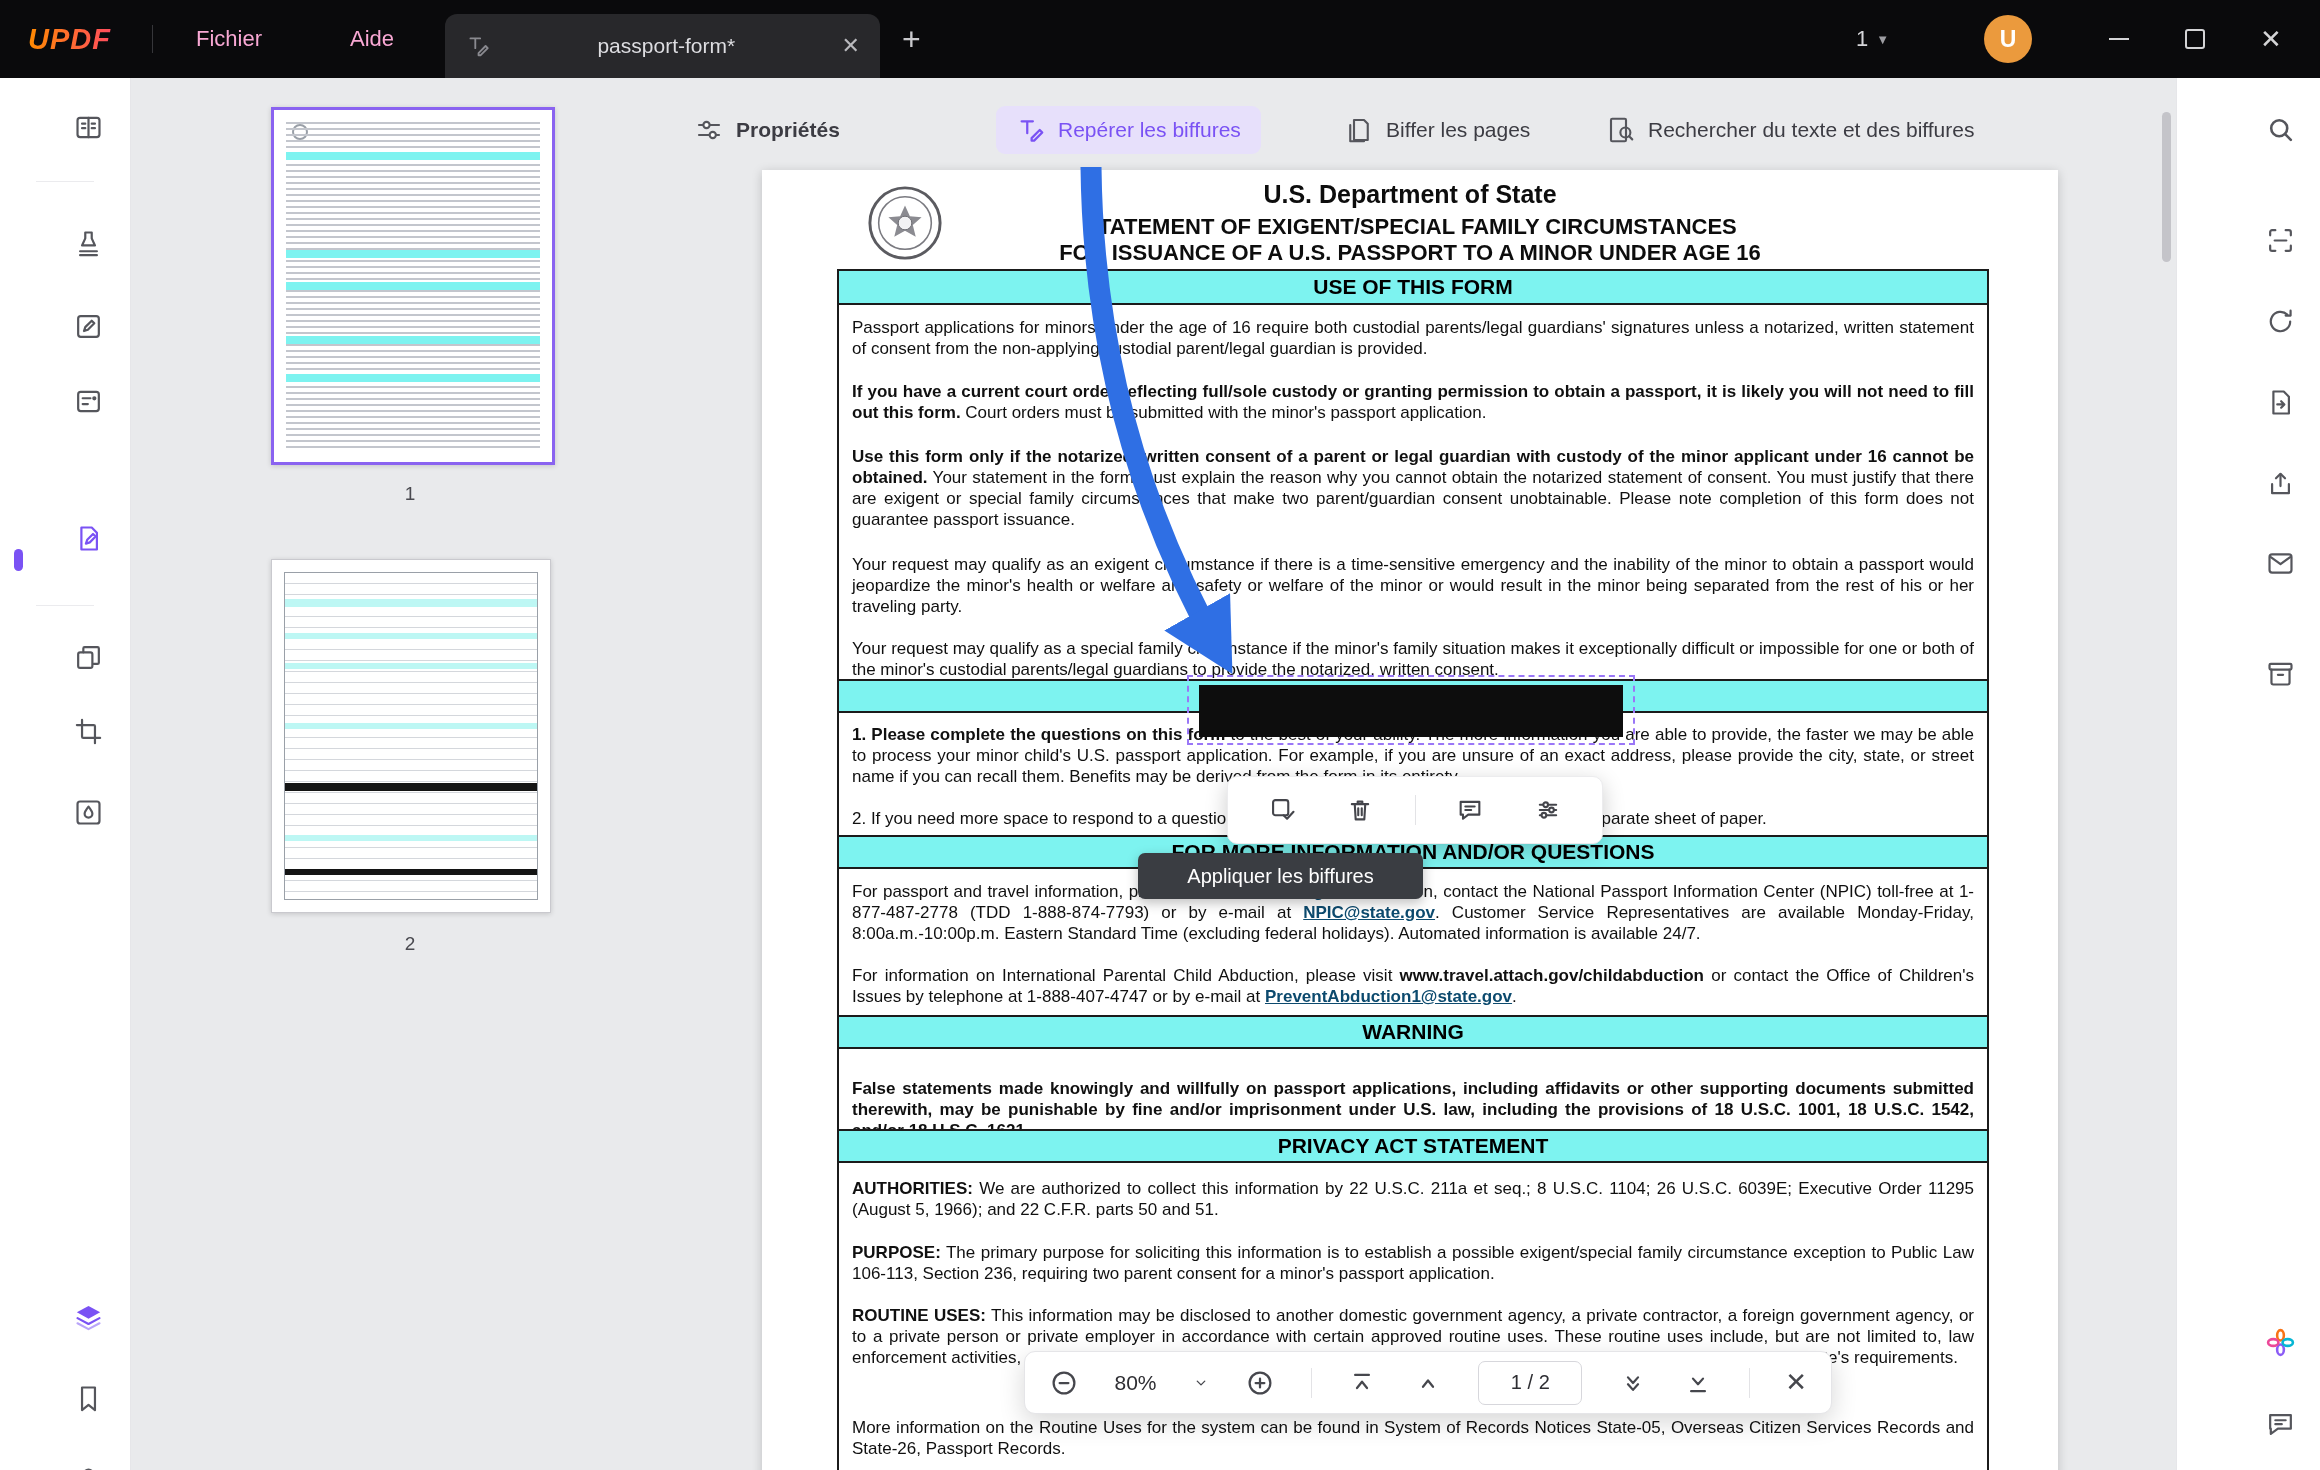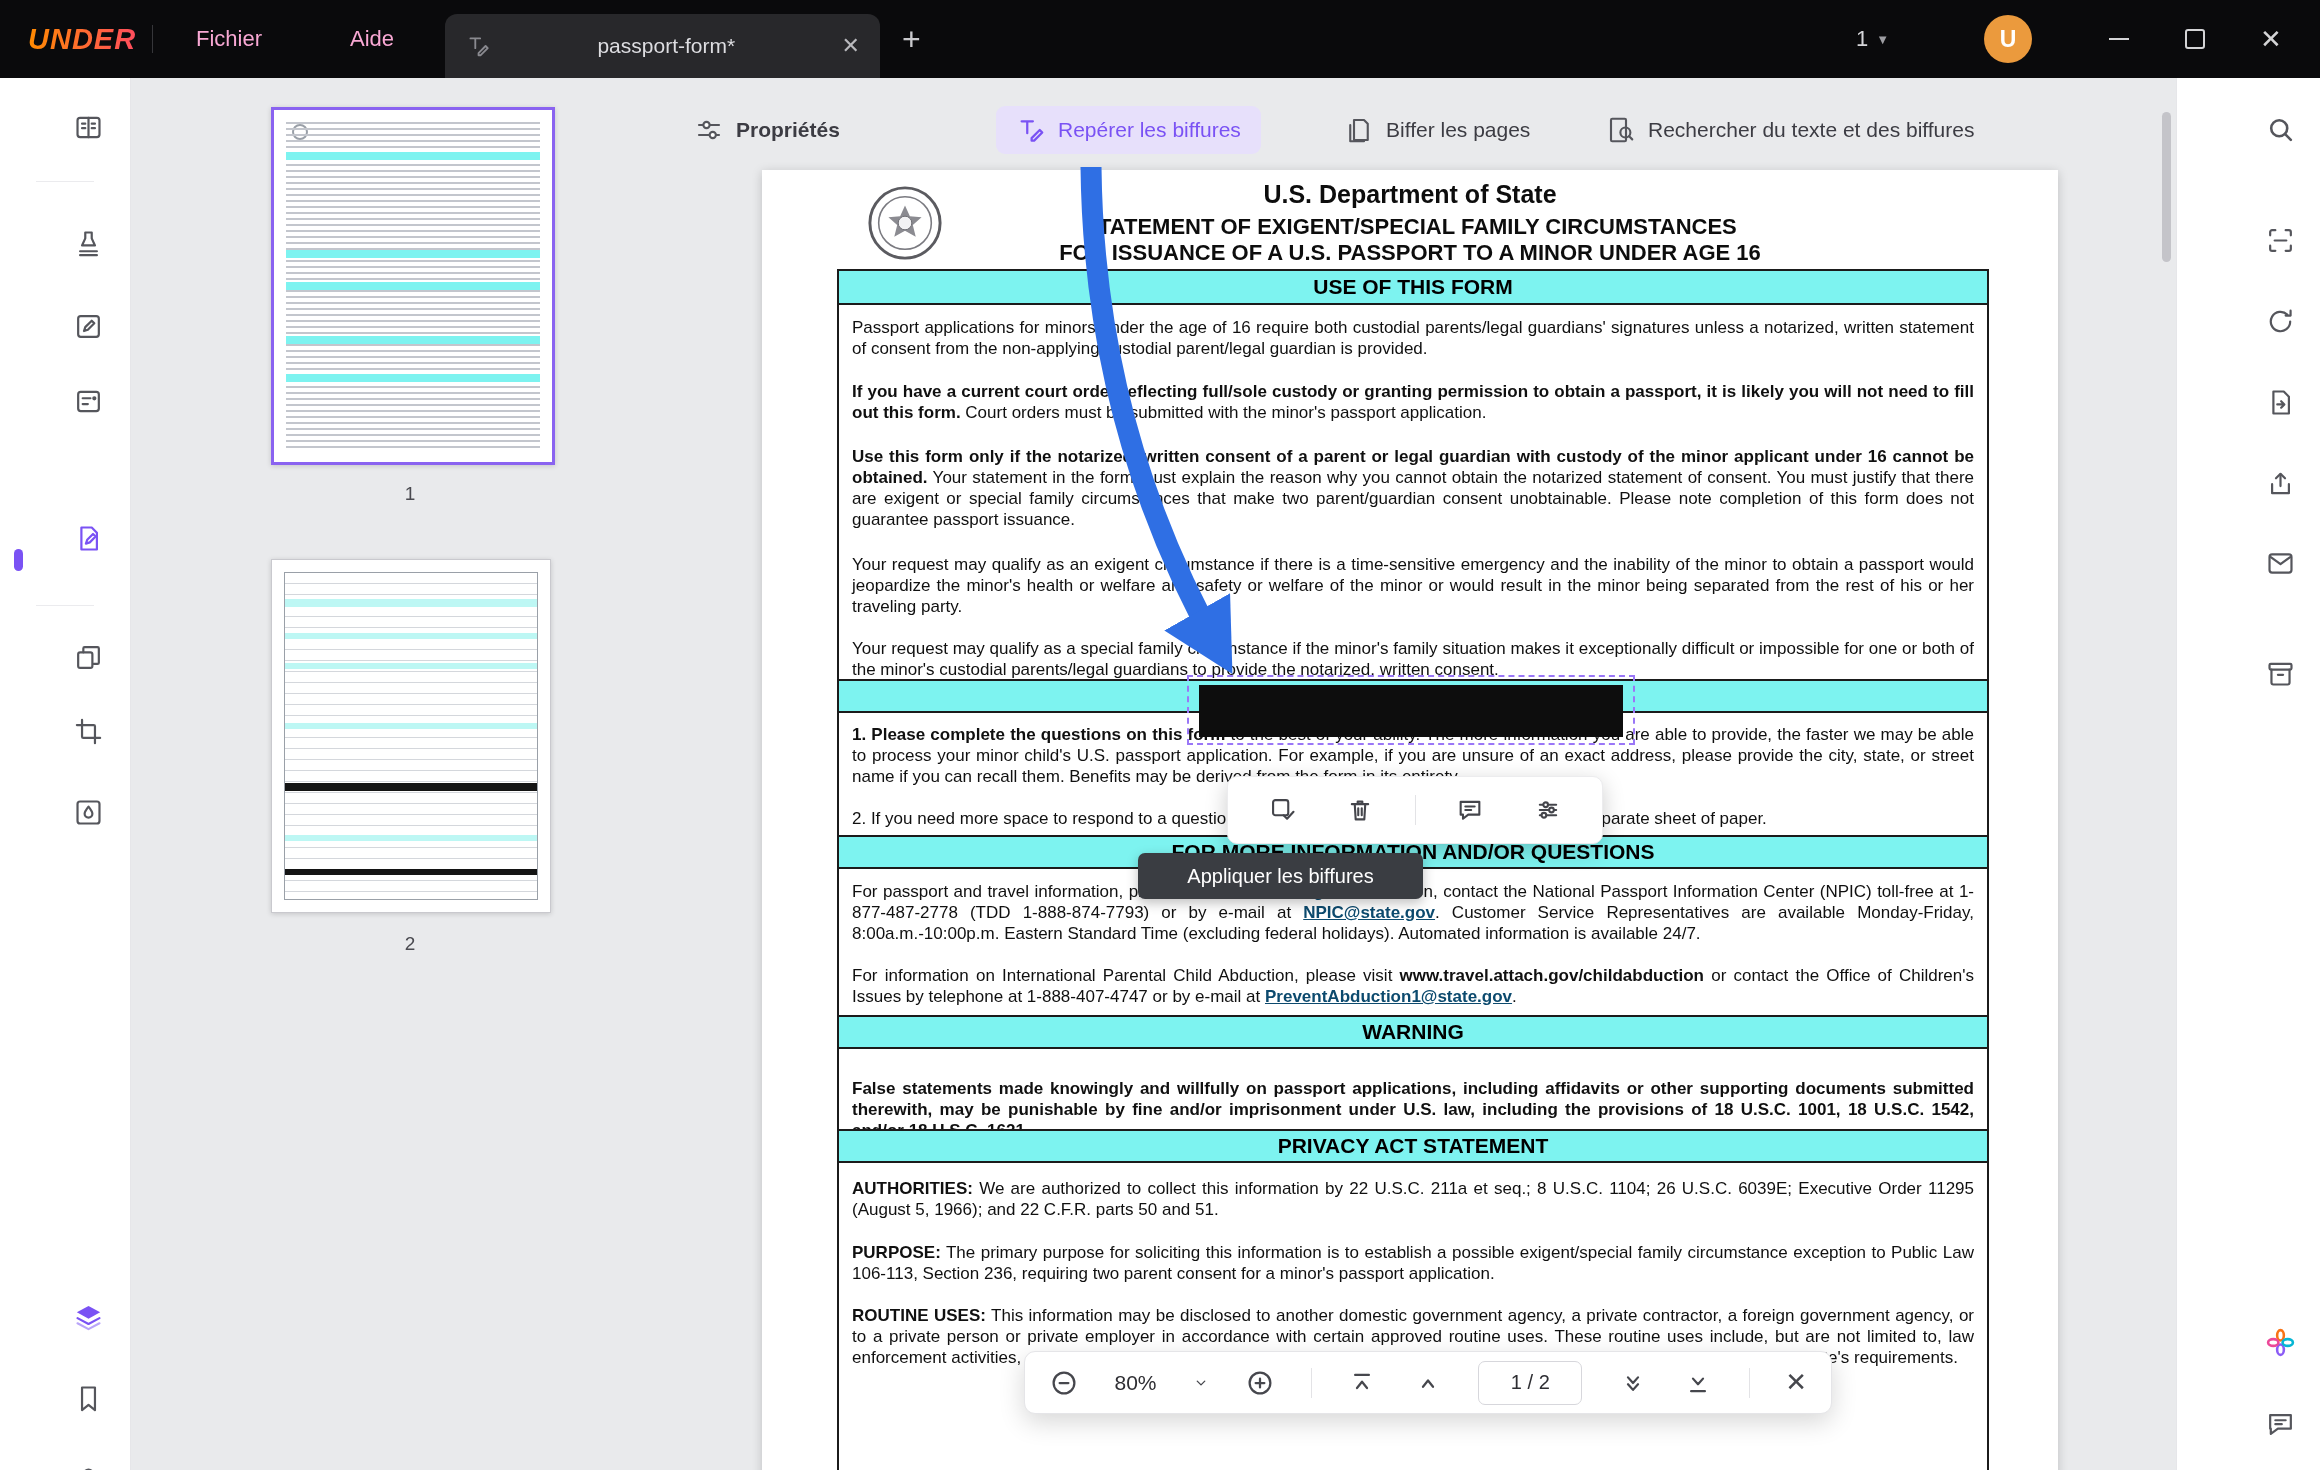--- a/index.html
+++ b/index.html
@@ -96,21 +96,21 @@
         font-size:20px;color:#2e2e33;}
   .zdiv{width:1px;height:30px;background:#e3e3e6;}
   .zclose{font-size:26px;color:#46474d;}
 </style>
 </head>
 <body>
 
 <div class="app">
 
   <header class="titlebar">
-    <div class="logo">UNDER</div>
+    <div class="logo">UPDF</div>
     <div class="tsep"></div>
     <button class="tmenu menu-file">Fichier</button>
     <button class="tmenu menu-help">Aide</button>
 
     <div class="tab">
       <svg viewBox="0 0 24 24" style="width:26px;height:26px;">
         <g fill="none" stroke="#8a8a90" stroke-width="1.7" stroke-linecap="round" stroke-linejoin="round">
           <path d="M5 5h9M9.5 5v9"></path>
             <path d="M12.5 18.5l6.5-6.5 2 2-6.5 6.5h-2z"></path>
         </g>
@@ -289,20 +289,21 @@
       <p class="bp" style="top:610px;"><span>For passport and travel information, please visit </span><a class="doclink">travel.state.gov</a><span>.  In addition, contact the National Passport Information Center (NPIC) toll-free at 1-877-487-2778 (TDD 1-888-874-7793) or by e-mail at </span><a class="doclink">NPIC@state.gov</a><span>. Customer Service Representatives are available Monday-Friday, 8:00a.m.-10:00p.m. Eastern Standard Time (excluding federal holidays).  Automated information is available 24/7.</span></p>
       <p class="bp" style="top:694px;"><span>For information on International Parental Child Abduction, please visit </span><b>www.travel.attach.gov/childabduction</b><span> or contact the Office of Children's Issues by telephone at 1-888-407-4747 or by e-mail at </span><a class="doclink">PreventAbduction1@state.gov</a><span>.</span></p>
 
       <div class="band" style="top:744px;">WARNING</div>
       <p class="bp" style="top:786px;font-weight:bold;margin-top:21px;">False statements made knowingly and willfully on passport applications, including affidavits or other supporting documents submitted therewith, may be punishable by fine and/or imprisonment under U.S. law, including the provisions of 18 U.S.C. 1001, 18 U.S.C. 1542, and/or 18 U.S.C. 1621.</p>
 
       <div class="band" style="top:858px;">PRIVACY ACT STATEMENT</div>
       <p class="bp" style="top:907px;"><b>AUTHORITIES:</b><span> We are authorized to collect this information by 22 U.S.C. 211a et seq.; 8 U.S.C. 1104; 26 U.S.C. 6039E; Executive Order 11295 (August 5, 1966); and 22 C.F.R. parts 50 and 51.</span></p>
       <p class="bp" style="top:971px;"><b>PURPOSE:</b><span> The primary purpose for soliciting this information is to establish a possible exigent/special family circumstance exception to Public Law 106-113, Section 236, requiring two parent consent for a minor's passport application.</span></p>
       <p class="bp" style="top:1034px;"><b>ROUTINE USES:</b><span> This information may be disclosed to another domestic government agency, a private contractor, a foreign government agency, or to a private person or private employer in accordance with certain approved routine uses.  These routine uses include, but are not limited to, law enforcement activities, congressional and judicial proceedings, and issuance of licenses or permits that meet the Secretary of State's requirements.</span></p>
+      <p class="bp" style="top:1146px;">More information on the Routine Uses for the system can be found in System of Records Notices State-05, Overseas Citizen Services Records and State-26, Passport Records.</p>
 
       <div class="redact-black"></div>
       <div class="redact-dash"></div>
 
       <div class="fl-toolbar">
         <button>
           <svg viewBox="0 0 24 24" class="fsvg">
               <rect x="3.5" y="3.5" width="13" height="13" rx="2"></rect>
               <path d="M12.5 16.5l3 3 5.5-6"></path>
             </svg>

